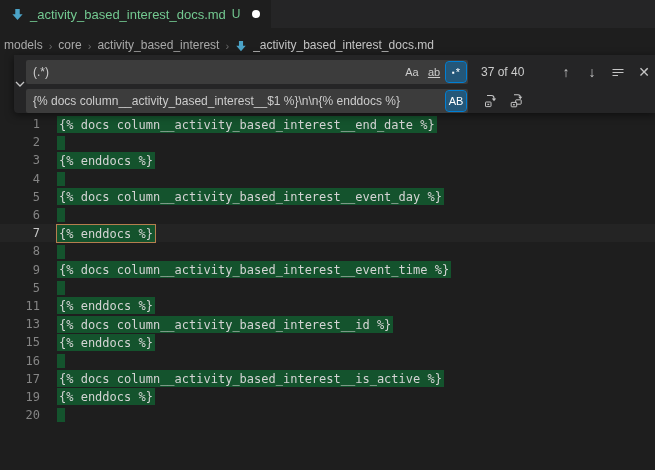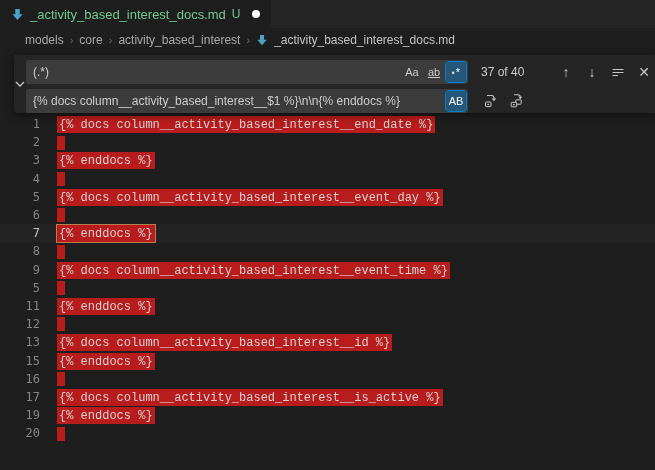--- a/index.html
+++ b/index.html
@@ -8,36 +8,36 @@
     background:#1e1e1e;font-family:"Liberation Sans",sans-serif;
     -webkit-font-smoothing:antialiased;
   }
   
   .tabbar{height:28px;background:#252526;display:flex;}
   .tab{background:#1e1e1e;display:flex;align-items:center;padding:0 11px;gap:6px;}
   .tab-name{color:#73c991;font-size:13px;}
   .git-badge{color:#73c991;font-size:12px;}
   .mod-dot{width:8px;height:8px;border-radius:50%;background:#ffffff;margin-left:5px;}
   
-  .breadcrumb{height:24px;background:#1e1e1e;display:flex;align-items:center;
-    padding-left:25px;font-size:12px;color:#a9a9a9;gap:6px;}
+  .breadcrumb{height:24px;background:#1e1e1e;display:flex;align-items:flex-end;
+    padding-left:4px;font-size:12px;color:#a9a9a9;gap:6px;}
   .bc-sep{color:#6b6b6b;font-size:11px;}
   .bc-item{cursor:pointer;}
   .bc-file{color:#c3c3c3;}
   .bc-icon{display:flex;align-items:center;}
   
   .editor{position:absolute;top:52px;left:0;right:0;bottom:0;background:#1e1e1e;}
   .lines{position:absolute;top:63px;left:0;right:0;}
   .row{display:flex;height:18.2px;align-items:center;
     font-family:"DejaVu Sans Mono",monospace;font-size:12px;}
   .row.current{background:#242424;}
   .num{width:40px;text-align:right;color:#858585;flex:none;}
   .row.current .num{color:#c6c6c6;}
   .content{margin-left:17px;color:#d4d4d4;white-space:pre;}
-  .match{background:#b91c1c;padding:1.5px 2px;font-family:Liberation Mono, monospace;}
+  .match{background:#14532d;padding:1.5px 2px;}
   .match.empty{display:inline-block;width:8px;height:14px;padding:0;vertical-align:middle;}
   .match.current-match{box-shadow:0 0 0 1px #b57e4f;}
   
   .find-widget{position:absolute;top:3px;left:14px;right:0;height:58px;
     background:#252526;display:flex;z-index:5;
     box-shadow:0 2px 8px rgba(0,0,0,.55);border-bottom-left-radius:4px;}
   .toggle{width:16px;display:flex;align-items:center;justify-content:center;
     color:#c5c5c5;cursor:pointer;}
   .fw-rows{display:flex;flex-direction:column;gap:5px;padding-top:5px;}
   .fw-row{display:flex;align-items:center;height:24px;}
@@ -127,24 +127,20 @@
       </div>
       <div class="row">
         <div class="num">5</div>
         <div class="content"><span class="match empty"></span></div>
       </div>
       <div class="row">
         <div class="num">11</div>
         <div class="content"><span class="match">{% enddocs %}</span></div>
       </div>
       <div class="row">
-        <div class="num">12</div>
-        <div class="content"><span class="match empty"></span></div>
-      </div>
-      <div class="row">
         <div class="num">13</div>
         <div class="content"><span class="match">{% docs column__activity_based_interest__id %}</span></div>
       </div>
       <div class="row">
         <div class="num">15</div>
         <div class="content"><span class="match">{% enddocs %}</span></div>
       </div>
       <div class="row">
         <div class="num">16</div>
         <div class="content"><span class="match empty"></span></div>

